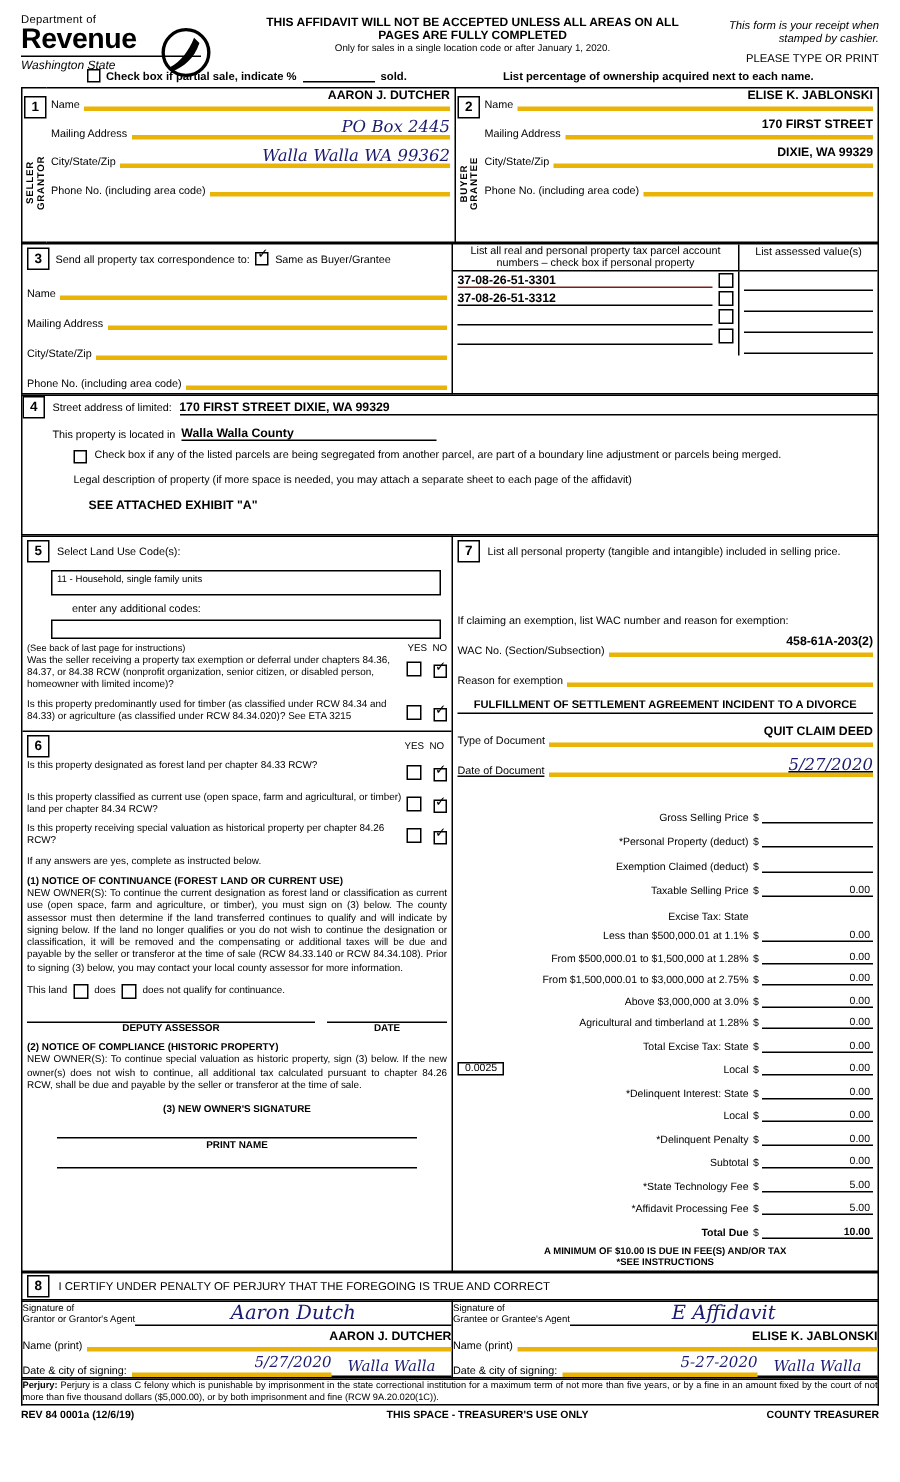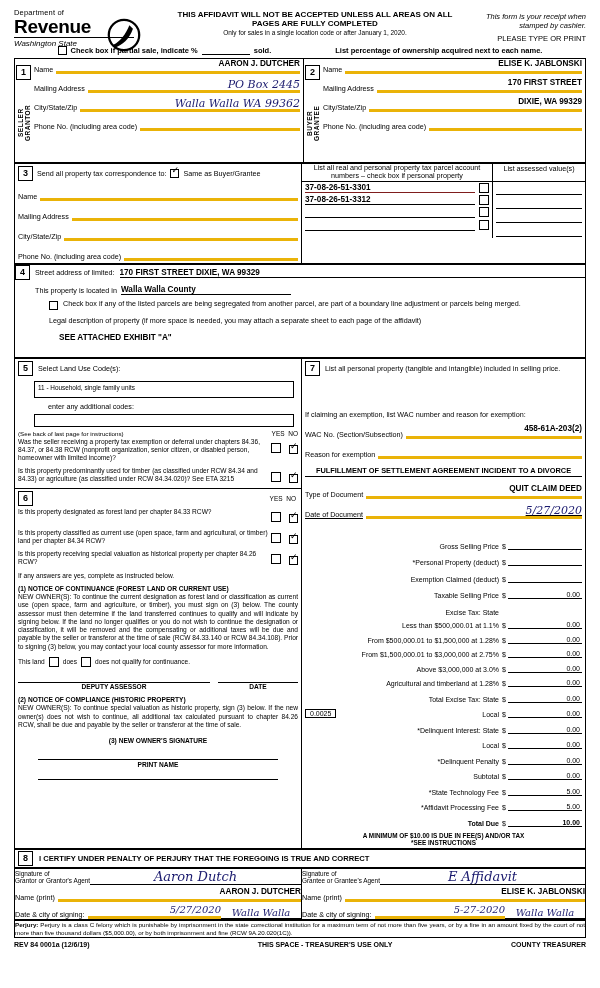--- a/index.html
+++ b/index.html
@@ -487,21 +487,21 @@
     </tr>
   </tbody>
       </table>
 
   <table class="grid" style="border-top:none;">
     <tbody>
           <tr>
             <td>
       <div style="display:flex; align-items:center; gap:6px; padding:1px 3px;">
         <span class="num">8</span>
-        <span style="font-size:7.6px; font-weight:bold;">I CERTIFY UNDER PENALTY OF PERJURY THAT THE FOREGOING IS TRUE AND CORRECT</span>
+        <span style="font-size:7.6px; font-weight:normal;">I CERTIFY UNDER PENALTY OF PERJURY THAT THE FOREGOING IS TRUE AND CORRECT</span>
       </div>
     </td>
           </tr>
   </tbody>
       </table>
   <table class="grid" style="border-top:none;">
     <tbody>
           <tr>
       <td style="width:286px;" class="cellpad">
         <div style="display:flex; align-items:flex-end;">

